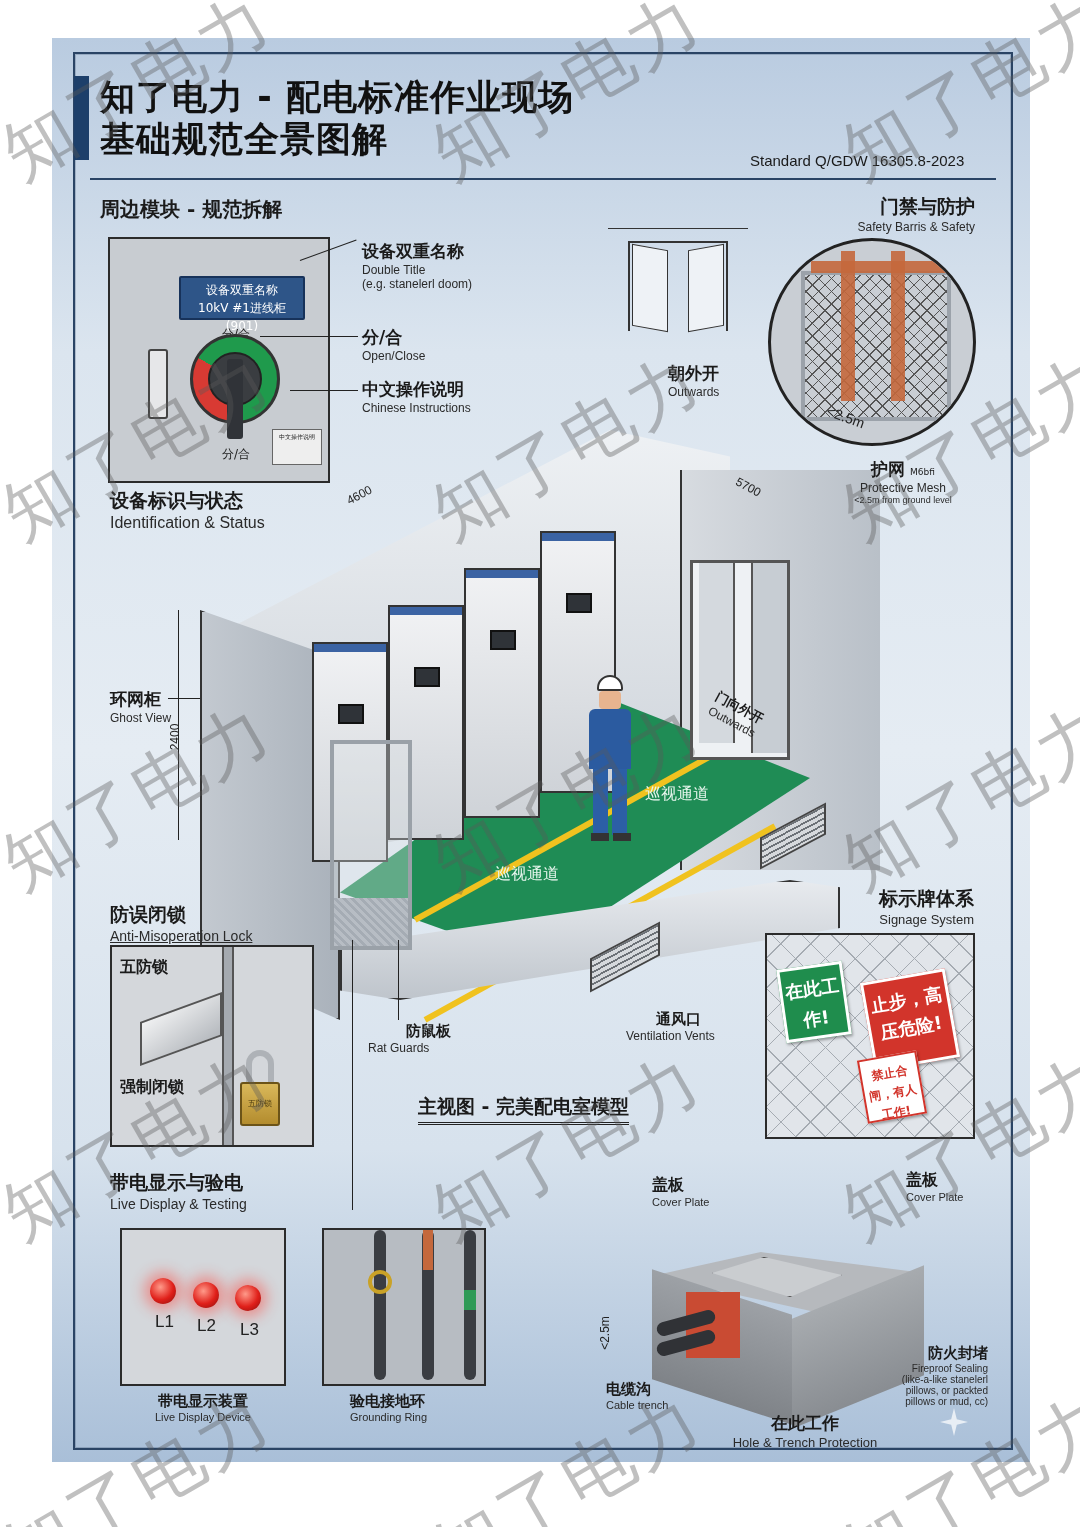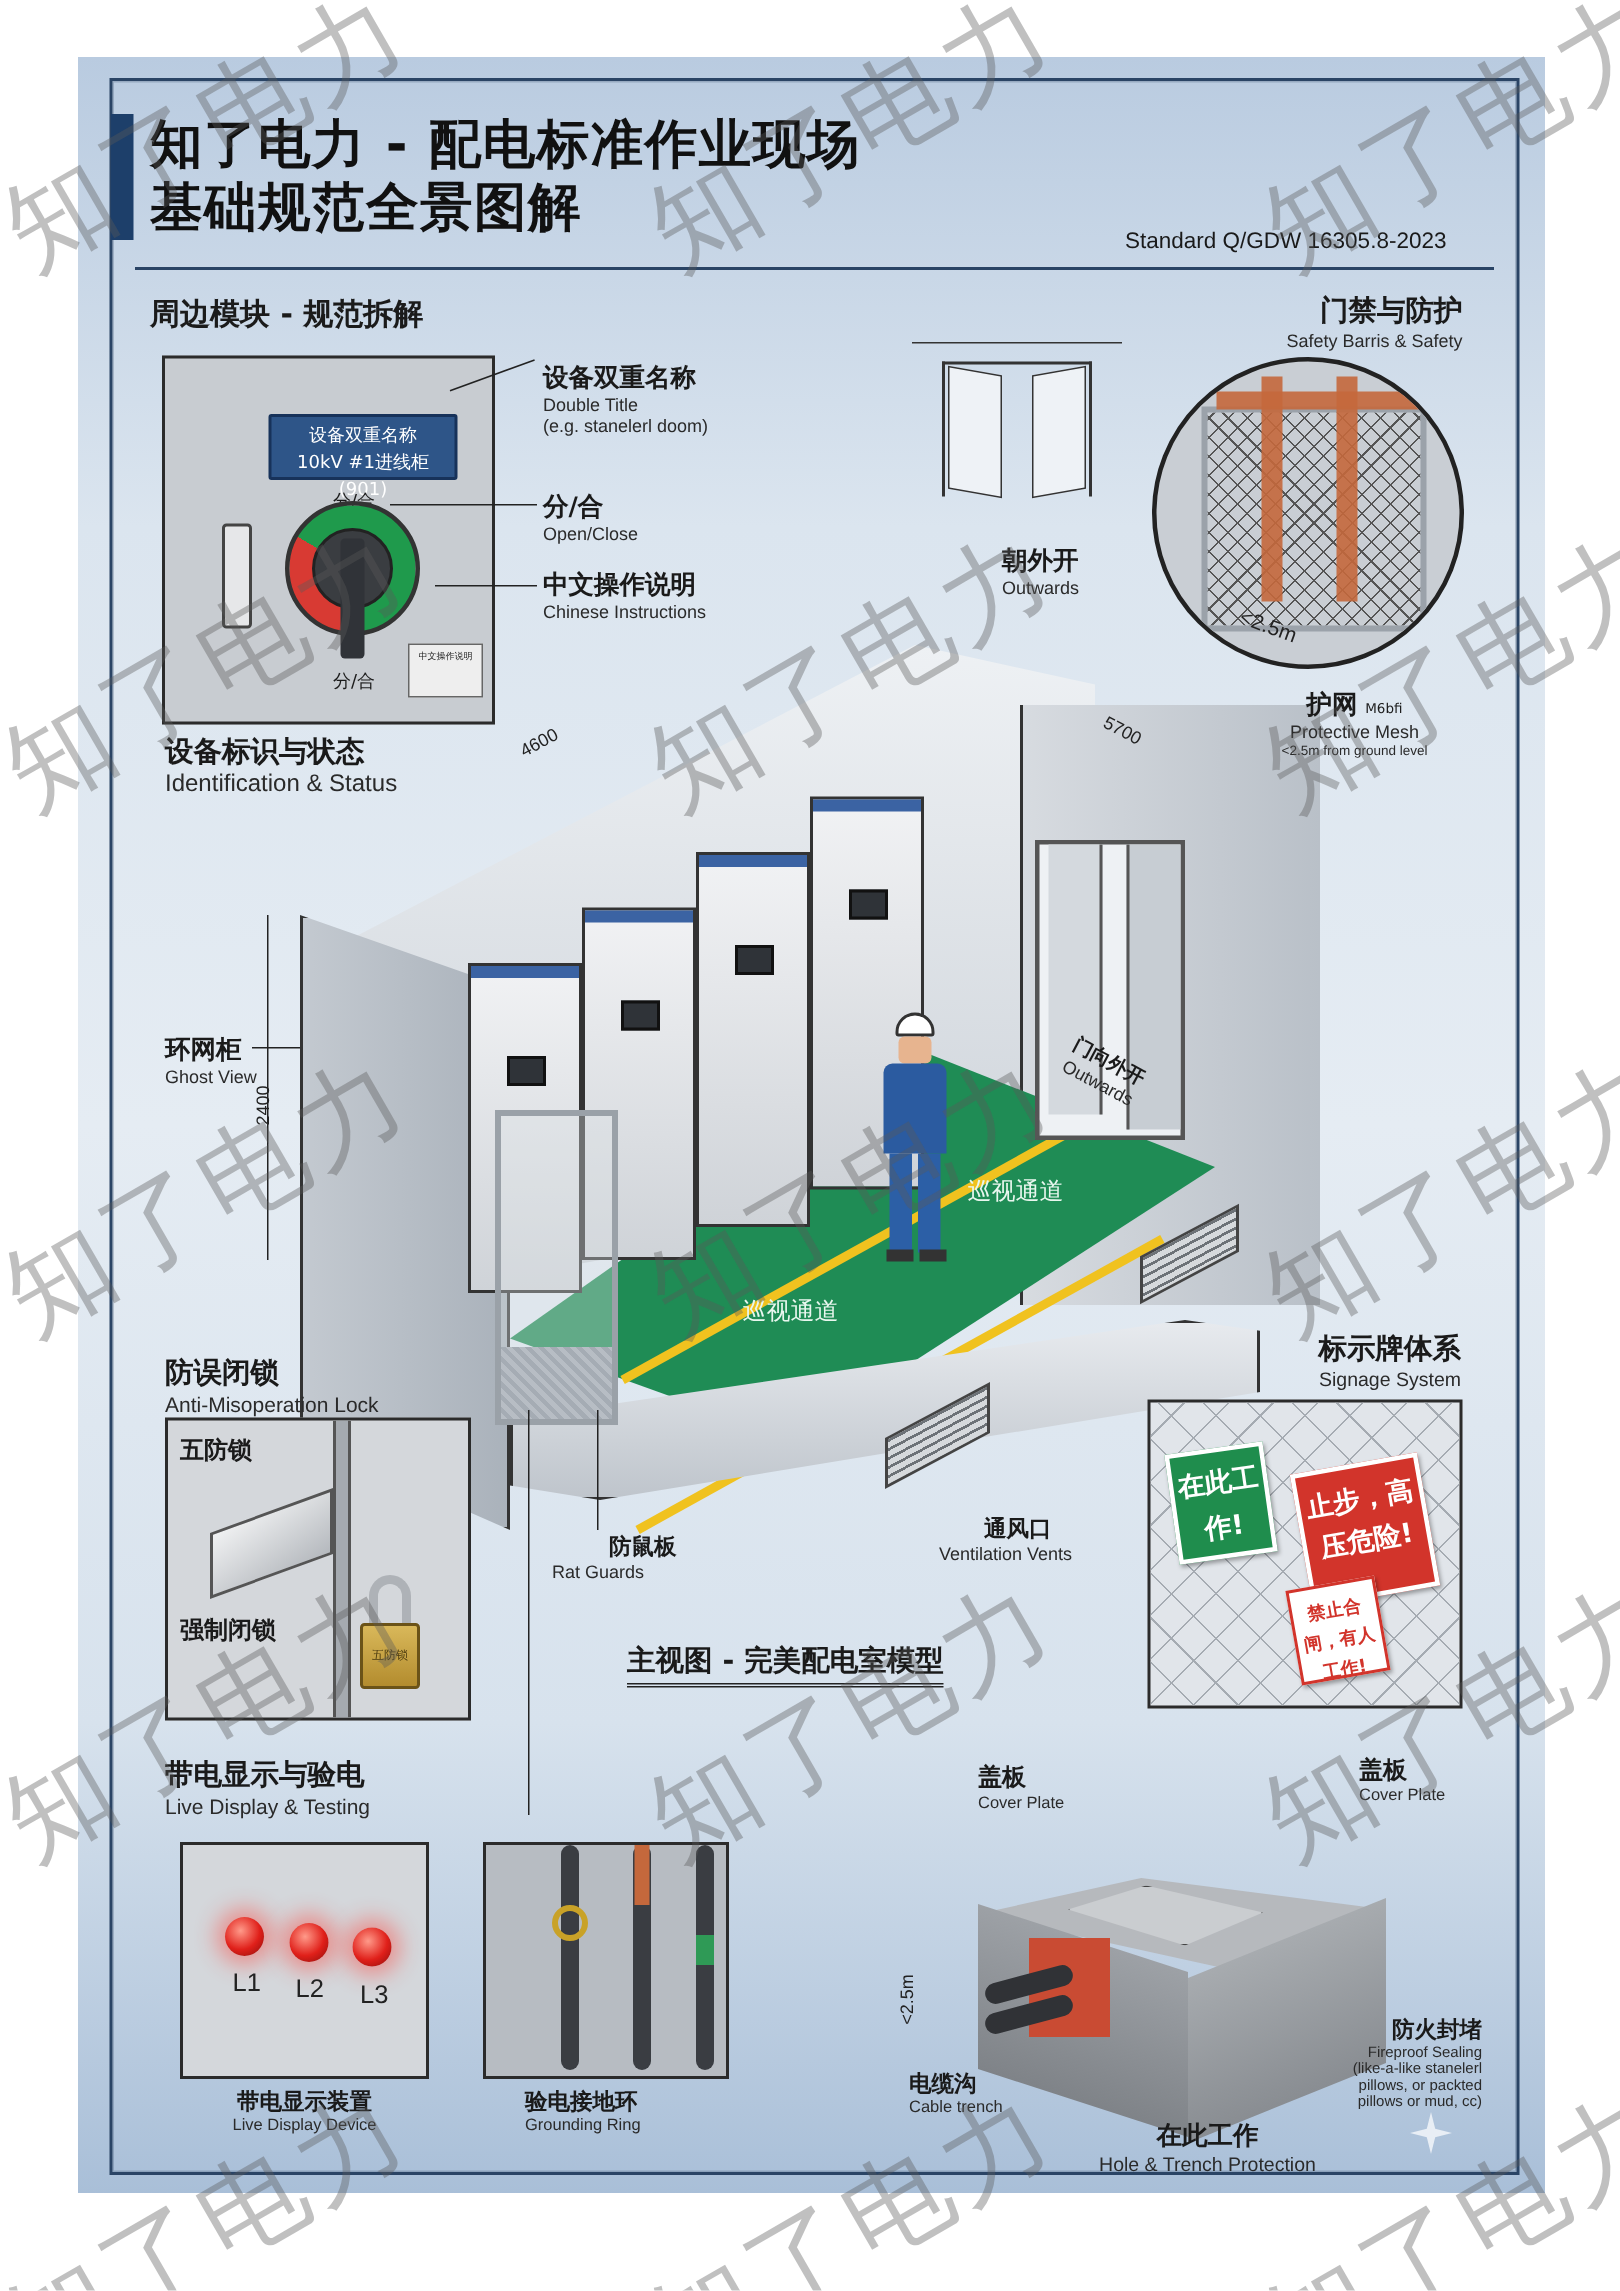--- a/index.html
+++ b/index.html
@@ -211,21 +211,21 @@
   <div class="dim" style="left:55px;top:168px;transform:rotate(20deg);font-size:14px;">&lt;2.5m</div>
 </div>
 <div class="abs" style="left:828px;top:458px;text-align:center;width:150px;">
   <div><span class="cn" style="font-size:17px;">护网</span> <span style="font-size:9px;">M6bfi</span></div>
   <div class="en" style="font-size:12px;">Protective Mesh</div>
   <div class="en" style="font-size:9px;">&lt;2.5m from ground level</div>
 </div>
 
 <div class="abs" style="left:110px;top:902px;">
   <div class="cn" style="font-size:19px;">防误闭锁</div>
-  <div class="en" style="font-size:14px;">Anti-Misoperation Lock</div>
+  <div class="en" style="font-size:14px;text-decoration:underline;">Anti-Misoperation Lock</div>
 </div>
 <div class="panel light" style="left:110px;top:945px;width:204px;height:202px;">
   <div class="door-edge"></div>
   <div class="magnet"></div>
   <div class="shackle"></div>
   <div class="padlock">五防锁</div>
   <div class="abs cn" style="left:8px;top:10px;font-size:16px;">五防锁</div>
   <div class="abs cn" style="left:8px;top:130px;font-size:16px;">强制闭锁</div>
 </div>
 

